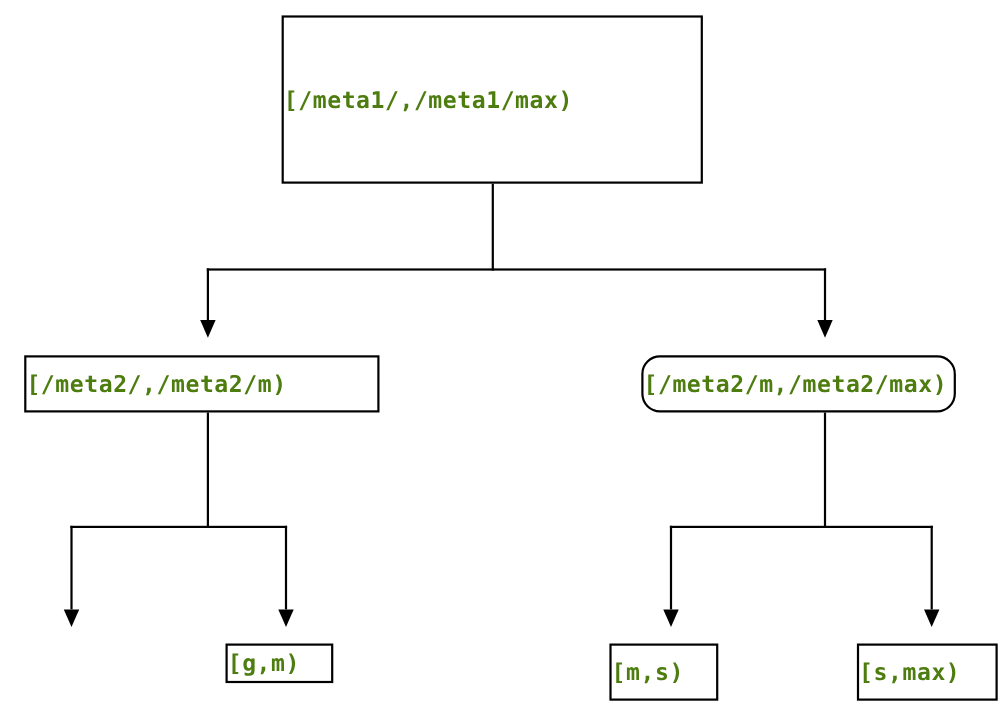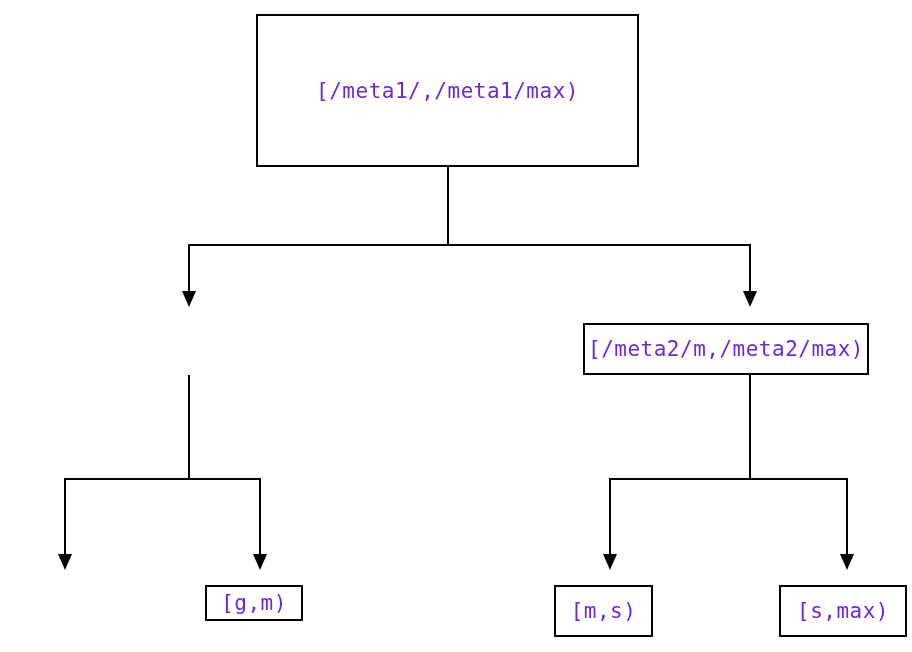--- a/index.html
+++ b/index.html
@@ -14,31 +14,31 @@
     background: #ffffff;
     font-family: "DejaVu Sans Mono", "Liberation Mono", monospace;
     overflow: hidden;
   }
   .node {
     position: absolute;
     border: 2px solid #000000;
     background: #ffffff;
     display: flex;
     align-items: center;
-    justify-content: center;
+    justify-content: flex-start;
     box-sizing: border-box;
-    color: #6d28d9;
+    color: #4d7c0f;
     font-size: 21px;
-    font-weight: normal;
+    font-weight: bold;
     letter-spacing: 0.5px;
     white-space: nowrap;
   }
   .node-root   { left: 256px; top: 14px;  width: 383px; height: 153px; }
   .node-l2a    { left: 22px;  top: 323px; width: 323px; height: 52px; }
-  .node-l2b    { left: 583px; top: 323px; width: 286px; height: 52px; }
+  .node-l2b    { left: 583px; top: 323px; width: 286px; height: 52px; border-radius: 17px; }
   .node-leaf1  { left: 8px;   top: 585px; width: 100px; height: 52px; }
   .node-leaf2  { left: 205px; top: 585px; width: 98px;  height: 36px; }
   .node-leaf3  { left: 554px; top: 585px; width: 99px;  height: 52px; }
   .node-leaf4  { left: 779px; top: 585px; width: 128px; height: 52px; }
 
   .vline, .hline {
     position: absolute;
     background: #000000;
   }
   .vline { width: 2px; }
@@ -79,20 +79,23 @@
 </style>
 </head>
 <body>
 
 <div class="stage">
 
   <div class="node node-root">
     <span>[/meta1/,/meta1/max)</span>
   </div>
 
+  <div class="node node-l2a">
+    <span>[/meta2/,/meta2/m)</span>
+  </div>
 
   <div class="node node-l2b">
     <span>[/meta2/m,/meta2/max)</span>
   </div>
 
 
   <div class="node node-leaf2">
     <span>[g,m)</span>
   </div>
 

